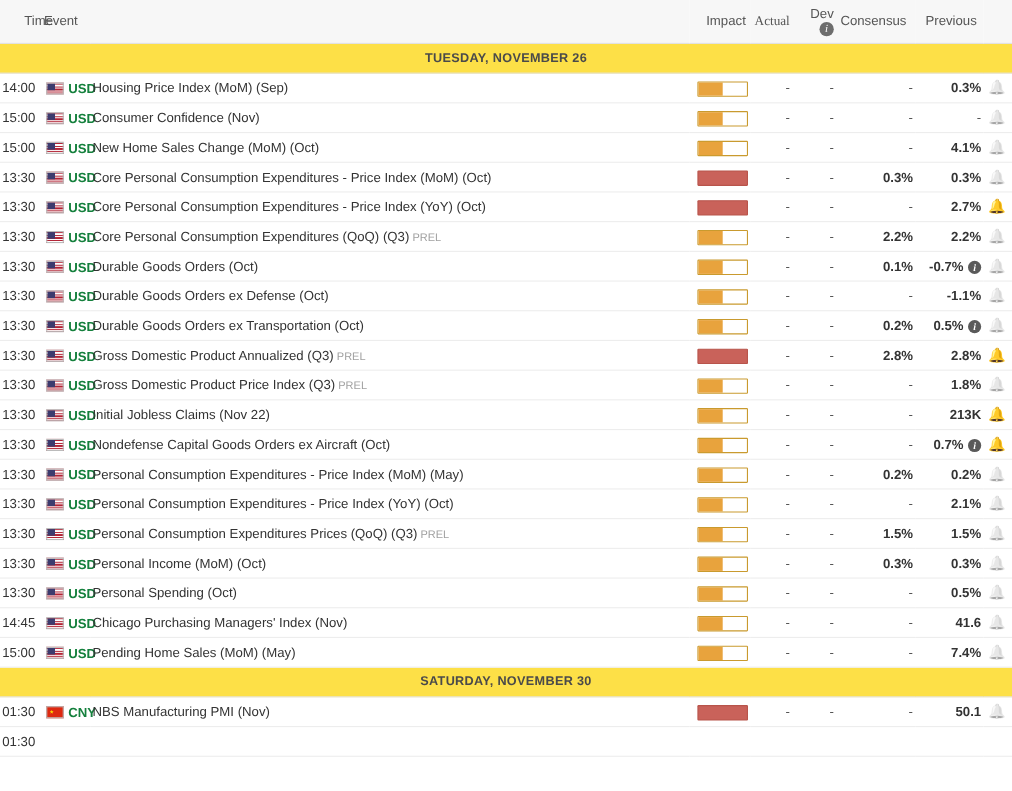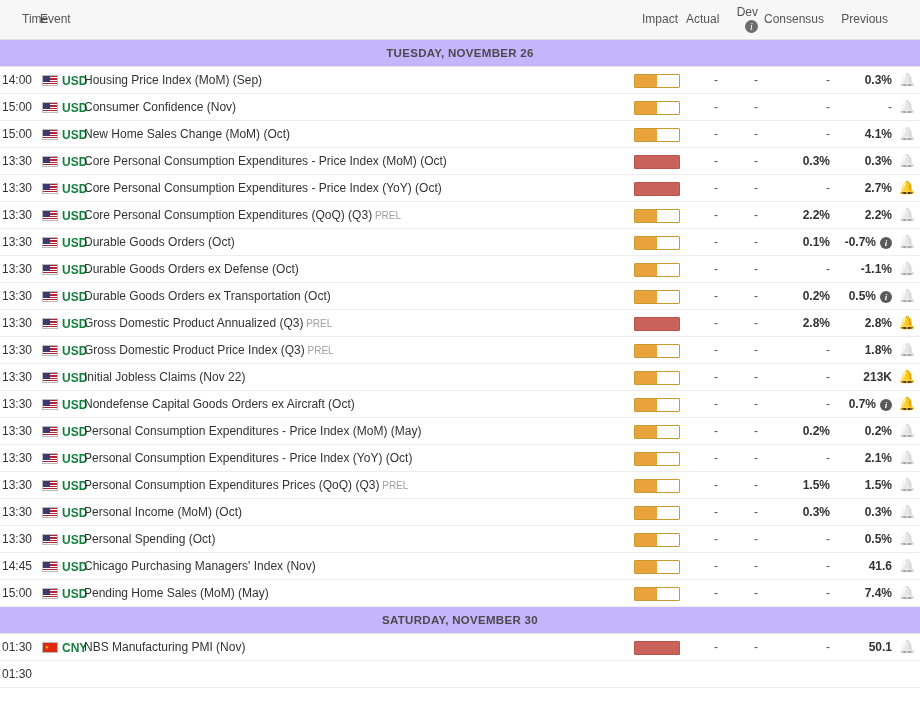--- a/index.html
+++ b/index.html
@@ -40,27 +40,27 @@
   col.c-impact { width: 55px; }
   col.c-actual { width: 38px; }
   col.c-dev    { width: 40px; }
   col.c-cons   { width: 72px; }
   col.c-prev   { width: 62px; }
   col.c-bell   { width: 26px; }
 
   th.h-time { text-align: left; padding-left: 22px; }
   th.h-event { text-align: left; padding-left: 0px; }
   th.h-impact { text-align: right; padding-right: 4px; }
-  th.h-actual { text-align: left; padding-right: 2px; }
+  th.h-actual { text-align: left; padding-right: 2px; font-family: Liberation Serif, serif; }
   th.h-dev { text-align: right; padding-right: 2px; }
   th.h-cons { text-align: left; padding-right: 6px; }
   th.h-prev { text-align: right; padding-right: 6px; }
 
   tr.day-row td {
-    background: #c4b5fd;
+    background: #fde047;
     border-top: 1px solid #e4e4e4;
     border-bottom: 1px solid #e4e4e4;
     text-align: center;
     font-weight: bold;
     font-size: 11.5px;
     color: #4a4a4a;
     letter-spacing: 0.3px;
     padding: 7px 0 7px 0;
     height: 25px;
   }

